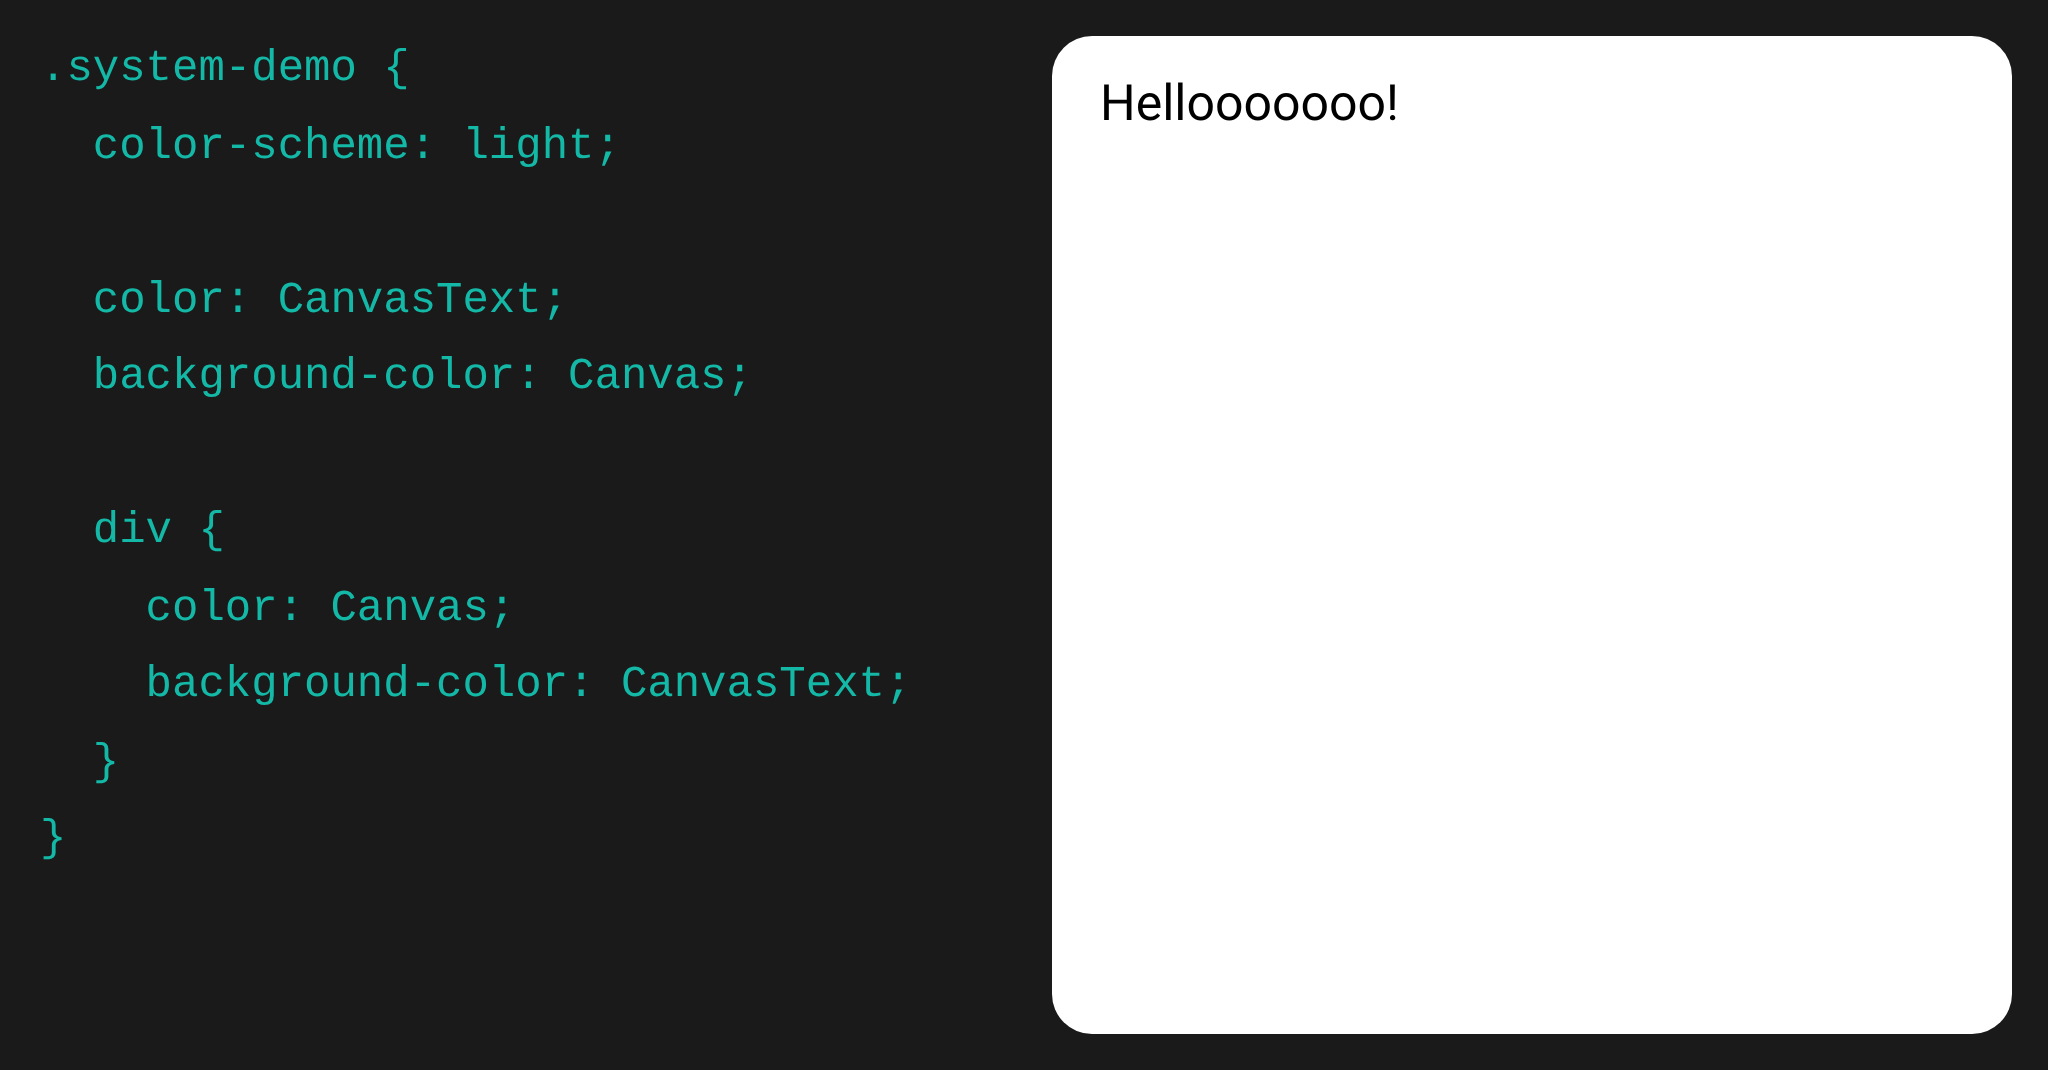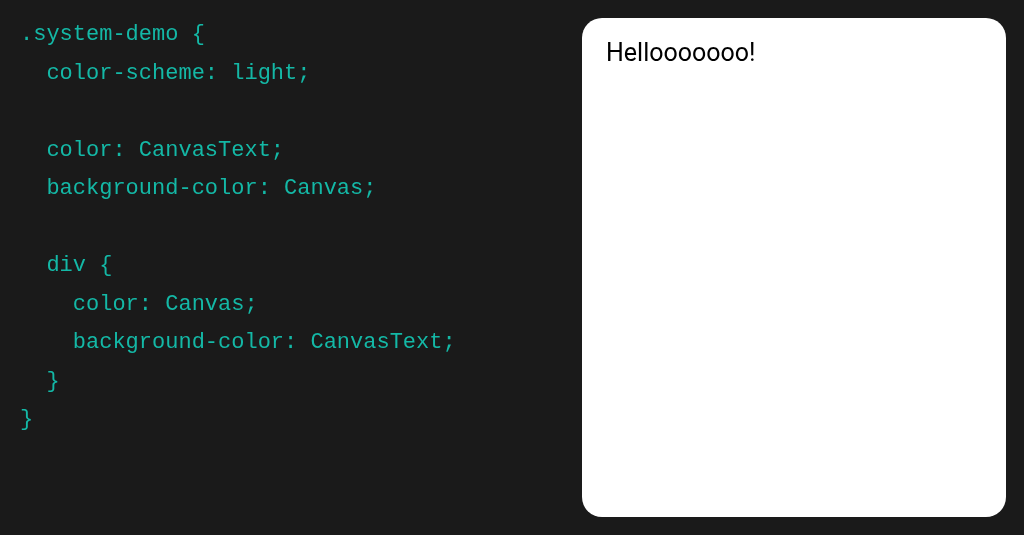--- a/index.html
+++ b/index.html
@@ -17,21 +17,21 @@
     }
     .code-panel {
       flex: 1;
       padding: 16px 20px;
       color: #14b8a6;
       font-size: 22px;
       line-height: 1.75;
       white-space: pre;
     }
     .preview-panel {
-      width: 424px;
+      width: 480px;
       margin: 18px 18px 18px 0;
       background-color: #ffffff;
       border-radius: 20px;
       padding: 20px 24px;
       font-family: -apple-system, BlinkMacSystemFont, 'Segoe UI', Roboto, sans-serif;
     }
     .preview-heading {
       color: #000000;
       font-size: 25px;
       font-weight: 400;

